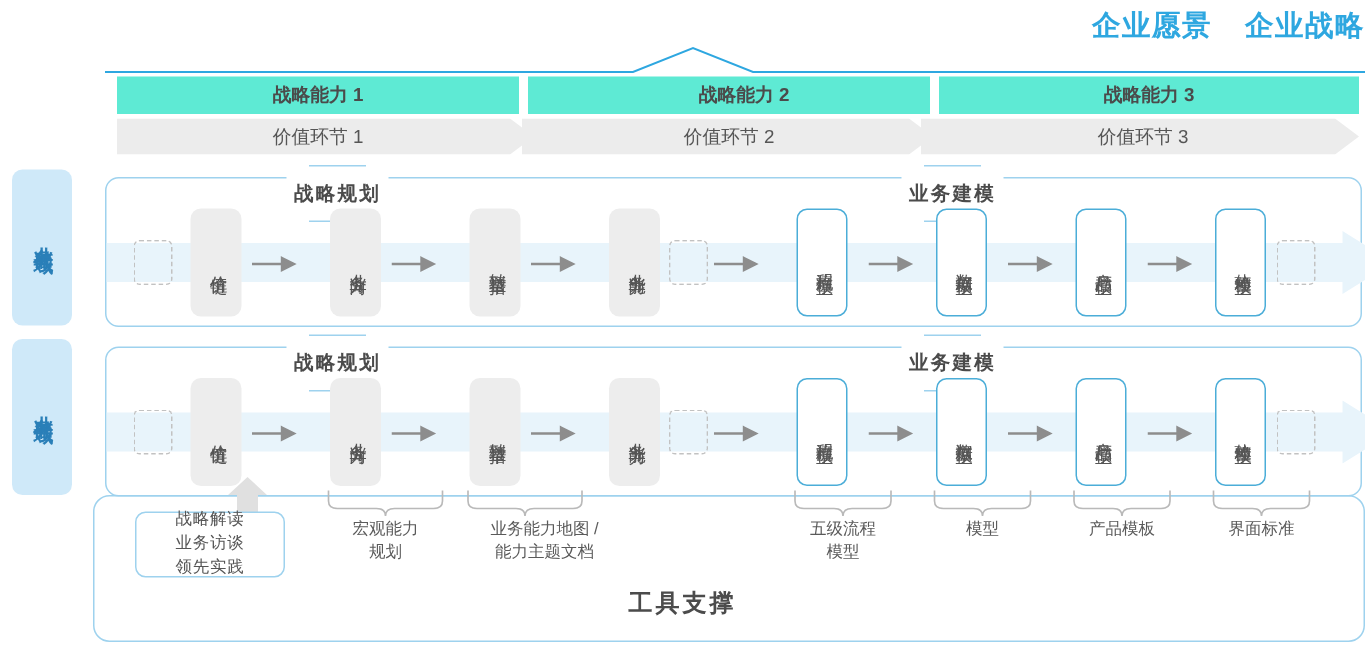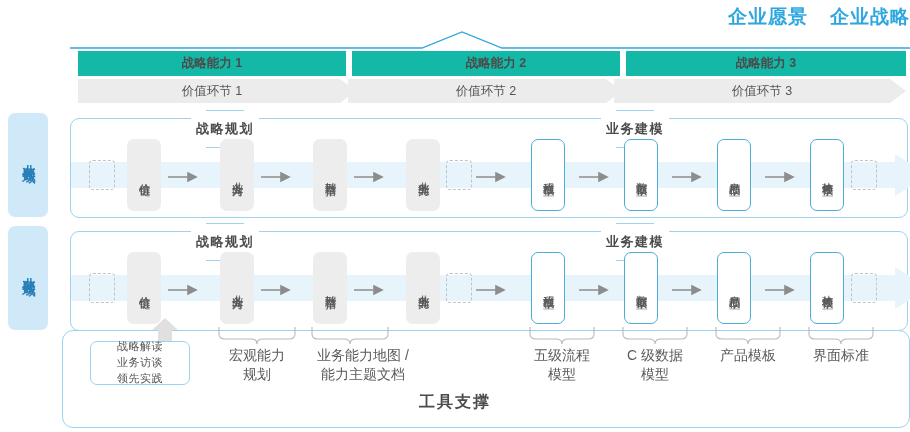--- a/index.html
+++ b/index.html
@@ -22,21 +22,21 @@
     color:#2ea7e0; font-size:19px; font-weight:bold; letter-spacing:1px;
     white-space:nowrap;
   }
 
   
   .connector { position:absolute; left:70px; top:30px; width:840px; height:22px; }
 
   
   .cap-bar { position:absolute; left:78px; top:51px; width:828px; height:25px; }
   .cap-cell {
-    position:absolute; top:0; height:25px; background:#14b8a6;
+    position:absolute; top:0; height:25px; background:#5eead4;
     display:flex; align-items:center; justify-content:center;
   }
   .cap-cell span {
     font-size:12.5px; font-weight:bold; color:#4b4b4b; white-space:nowrap;
   }
 
   
   .val-bar { position:absolute; left:78px; top:79px; width:828px; height:24px;padding-left:34px; }
   .val-cell {
     position:absolute; top:0; height:24px; background:#ececec;
@@ -93,21 +93,21 @@
 
   .dashbox {
     position:absolute; width:26px; height:30px; border:1.3px dashed #c2c2c2;
     border-radius:4px; background:transparent;
   }
 
   .arrow { position:absolute; width:30px; height:12px; }
 
   
   .note {
-    position:absolute; text-align:center; font-size:14px; color:#5a5a5a;
+    position:absolute; text-align:center; font-size:11px; color:#5a5a5a;
     line-height:1.35; white-space:nowrap;
   }
   .callout {
     position:absolute; border:1.2px solid #9ed2ee; border-radius:7px;
     background:#ffffff; display:flex; align-items:center; justify-content:center;
     text-align:center;
   }
   .callout .c {
     font-size:11px; font-weight:normal; color:#555; line-height:1.45; letter-spacing:.5px;
   }
@@ -375,21 +375,20 @@
   </div>
   <div class="note" style="left:298px;top:346px;width:130px;">
     <div>业务能力地图 /</div>
     <div>能力主题文档</div>
   </div>
   <div class="note" style="left:502px;top:346px;width:120px;">
     <div>五级流程</div>
     <div>模型</div>
   </div>
   <div class="note" style="left:595px;top:346px;width:120px;">
-    <div>C 级数据</div>
     <div>模型</div>
   </div>
   <div class="note" style="left:688px;top:346px;width:120px;">
     <div>产品模板</div>
   </div>
   <div class="note" style="left:781px;top:346px;width:120px;">
     <div>界面标准</div>
   </div>
 
   <div class="tool-title">工具支撑</div>

